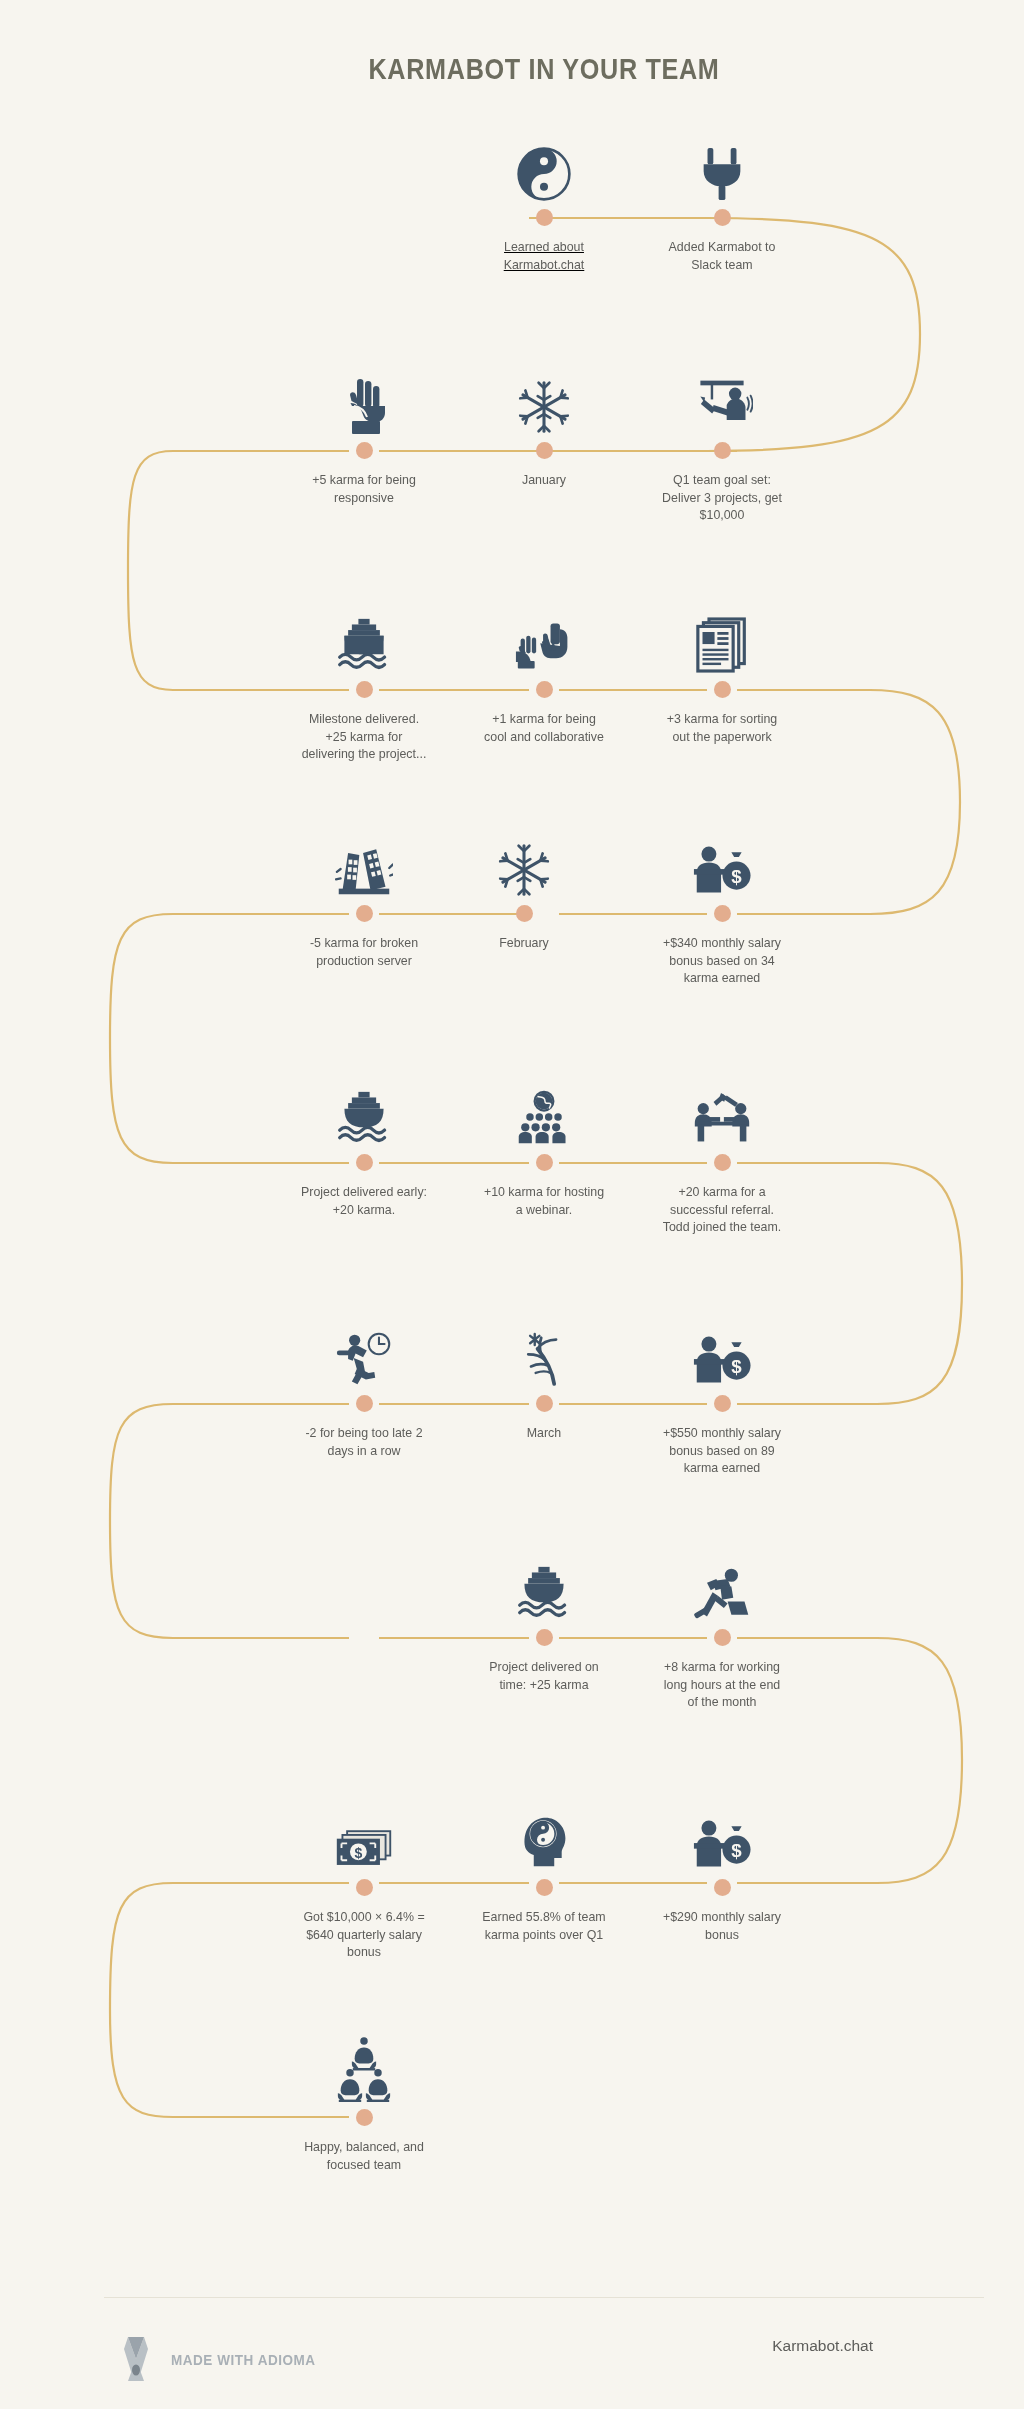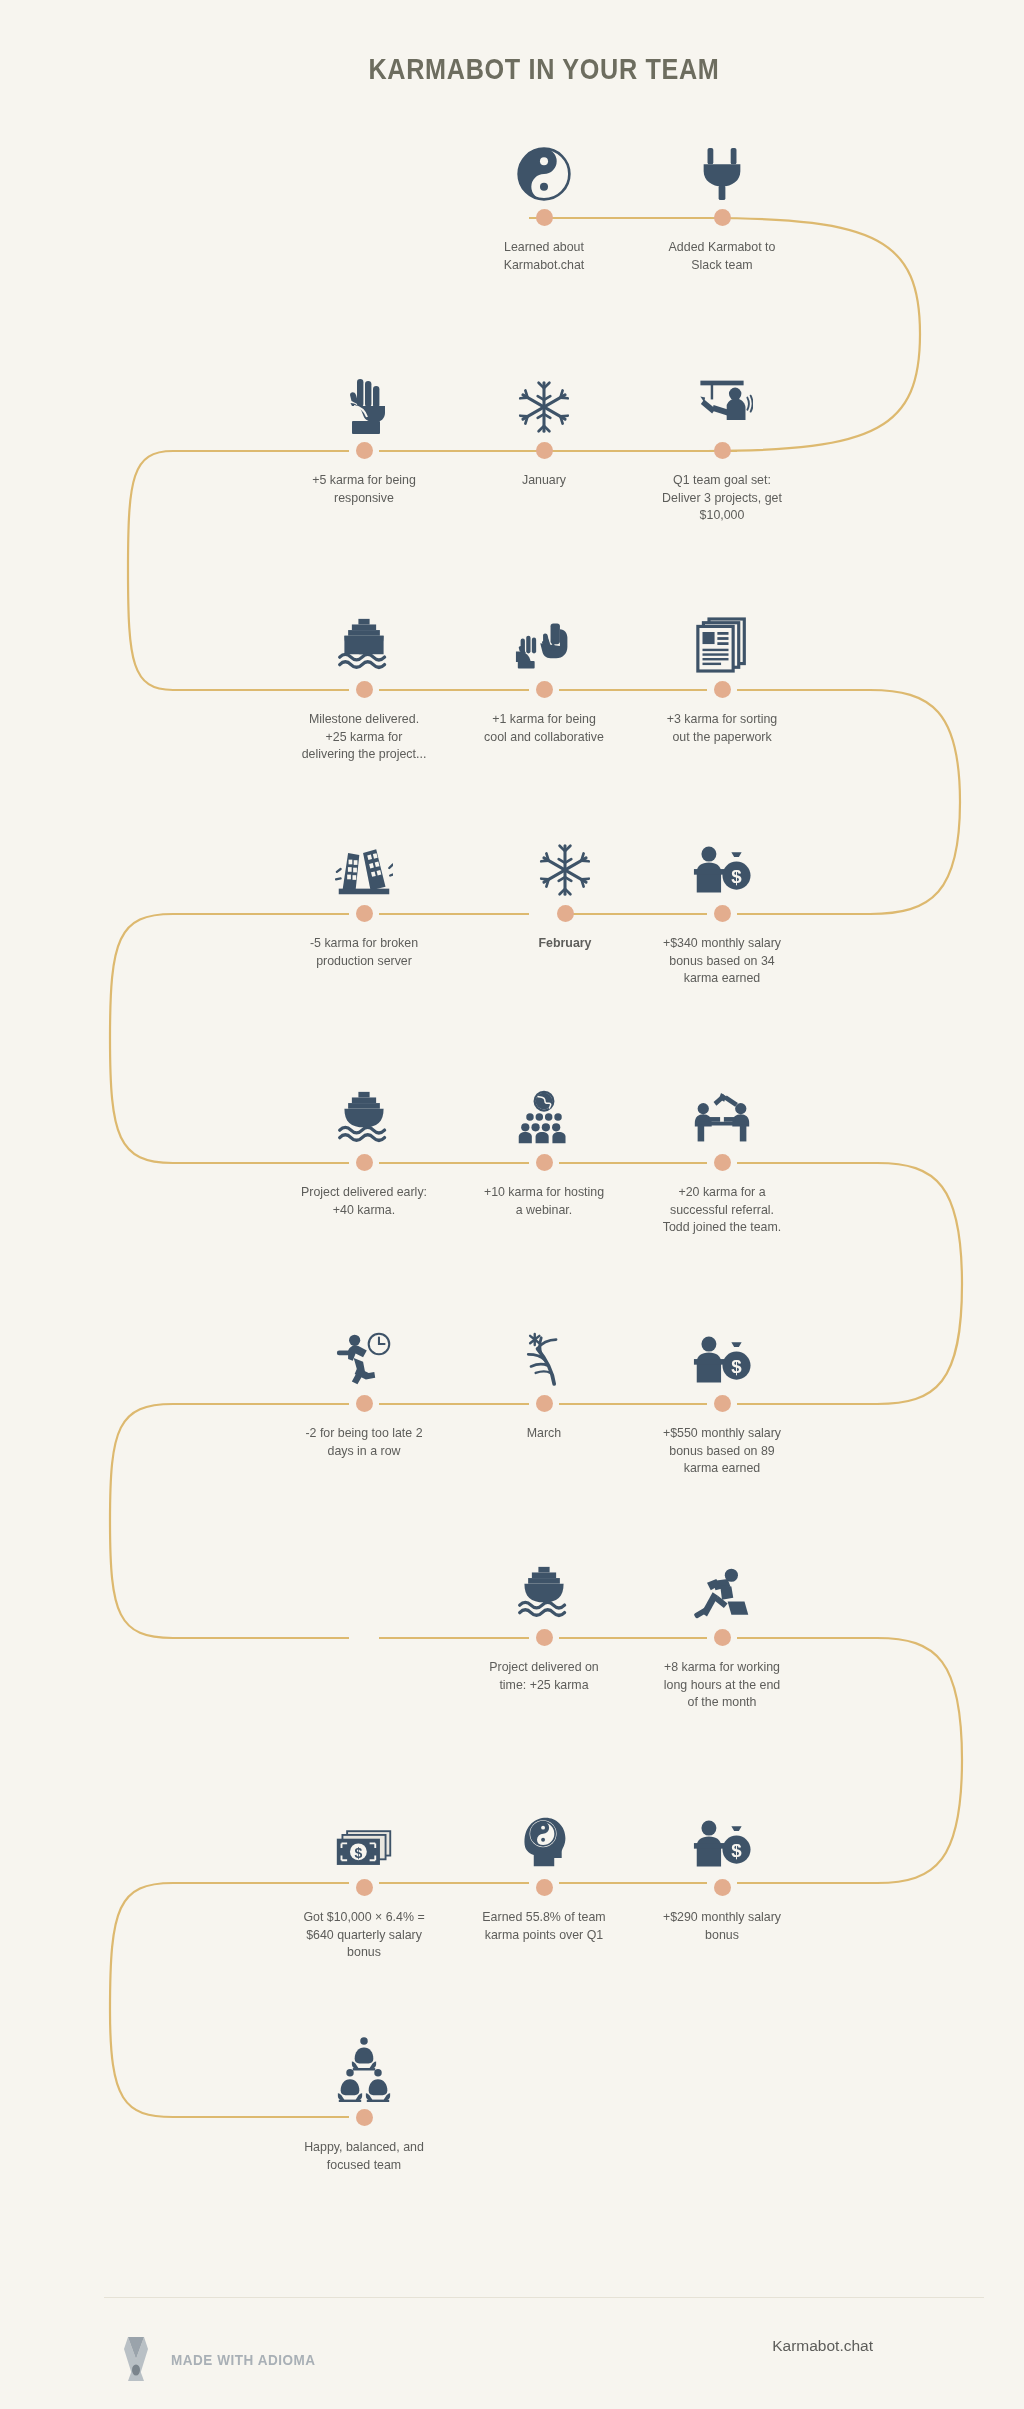--- a/index.html
+++ b/index.html
@@ -155,21 +155,21 @@
              C 905 1638 930 1661 930 1760
              C 930 1859 905 1883 845 1883
              H 705" fill="none" stroke="#ddb96f" stroke-width="2.2"></path>
 
     <path d="M 675 1883 H 527 M 497 1883 H 347 M 317 1883 H 141
              C 86 1883 78 1908 78 2010
              C 78 2100 92 2117 141 2117
              H 317" fill="none" stroke="#ddb96f" stroke-width="2.2"></path>
   </svg>
 
-  <div class="node" style="left:512px; top:130px;">
+  <div class="node" style="left:512px; top:130px;text-decoration:underline;">
     <div class="icon">
       <svg width="56" height="56" viewBox="0 0 64 64">
         <circle cx="32" cy="32" r="29" fill="none" stroke="#3e5368" stroke-width="3"></circle>
         <path d="M32 3a29 29 0 0 0 0 58 14.5 14.5 0 0 1 0-29 14.5 14.5 0 0 0 0-29z" fill="#3e5368"></path>
         <circle cx="32" cy="17.5" r="4.6" fill="#f7f5ef"></circle>
         <circle cx="32" cy="46.5" r="4.6" fill="#3e5368"></circle>
       </svg>
     </div>
     <div class="dot"></div>
     <div class="label">Learned about
@@ -347,21 +347,21 @@
         <g stroke="#3e5368" stroke-width="2.4" stroke-linecap="round" fill="none">
           <path d="M2 32l4-3 M1 40l5-1 M58 28l4-4 M59 36l5-2"></path>
         </g>
       </svg>
     </div>
     <div class="dot"></div>
     <div class="label">-5 karma for broken
 production server</div>
   </div>
 
-  <div class="node" style="left:533px; top:826px;font-weight:bold;">
+  <div class="node" style="left:492px; top:826px;">
     <div class="icon">
       <svg width="54" height="56" viewBox="0 0 60 60">
         <g stroke="#3e5368" stroke-width="3.4" stroke-linecap="round" fill="none">
           <line x1="30" y1="3" x2="30" y2="57"></line>
           <line x1="6.6" y1="16.5" x2="53.4" y2="43.5"></line>
           <line x1="6.6" y1="43.5" x2="53.4" y2="16.5"></line>
           <g stroke-width="3">
             <path d="M30 9 l-6 -6 M30 9 l6 -6 M30 51 l-6 6 M30 51 l6 6"></path>
             <path d="M11.8 19.5 l-8.2 0.8 M11.8 19.5 l-2.5 -7.9 M48.2 40.5 l8.2 -0.8 M48.2 40.5 l2.5 7.9"></path>
             <path d="M11.8 40.5 l-8.2 -0.8 M11.8 40.5 l-2.5 7.9 M48.2 19.5 l8.2 0.8 M48.2 19.5 l2.5 -7.9"></path>
@@ -403,21 +403,21 @@
           <path d="M9 19c0 14 7 20 21 20s21-6 21-20z"></path>
         </g>
         <g stroke="#3e5368" stroke-width="3.6" fill="none" stroke-linecap="round">
           <path d="M4 42c4-4 8-4 12 0s8 4 12 0 8-4 12 0 8 4 12 0"></path>
           <path d="M4 50c4-4 8-4 12 0s8 4 12 0 8-4 12 0 8 4 12 0"></path>
         </g>
       </svg>
     </div>
     <div class="dot"></div>
     <div class="label">Project delivered early:
-+40 karma.</div>
++20 karma.</div>
   </div>
 
   <div class="node" style="left:512px; top:1075px;">
     <div class="icon">
       <svg width="58" height="58" viewBox="0 0 62 58">
         <circle cx="31" cy="11" r="10" fill="none" stroke="#3e5368" stroke-width="2.4"></circle>
         <path d="M31 2a9 9 0 0 1 0 18 9 9 0 0 1 0-18z" fill="#3e5368"></path>
         <path d="M24 6c3 1 5 0 7 2s0 4 2 5 4-1 5 1-2 3-1 5" fill="none" stroke="#f7f5ef" stroke-width="1.6"></path>
         <g fill="#3e5368">
           <circle cx="16" cy="28" r="4"></circle>

